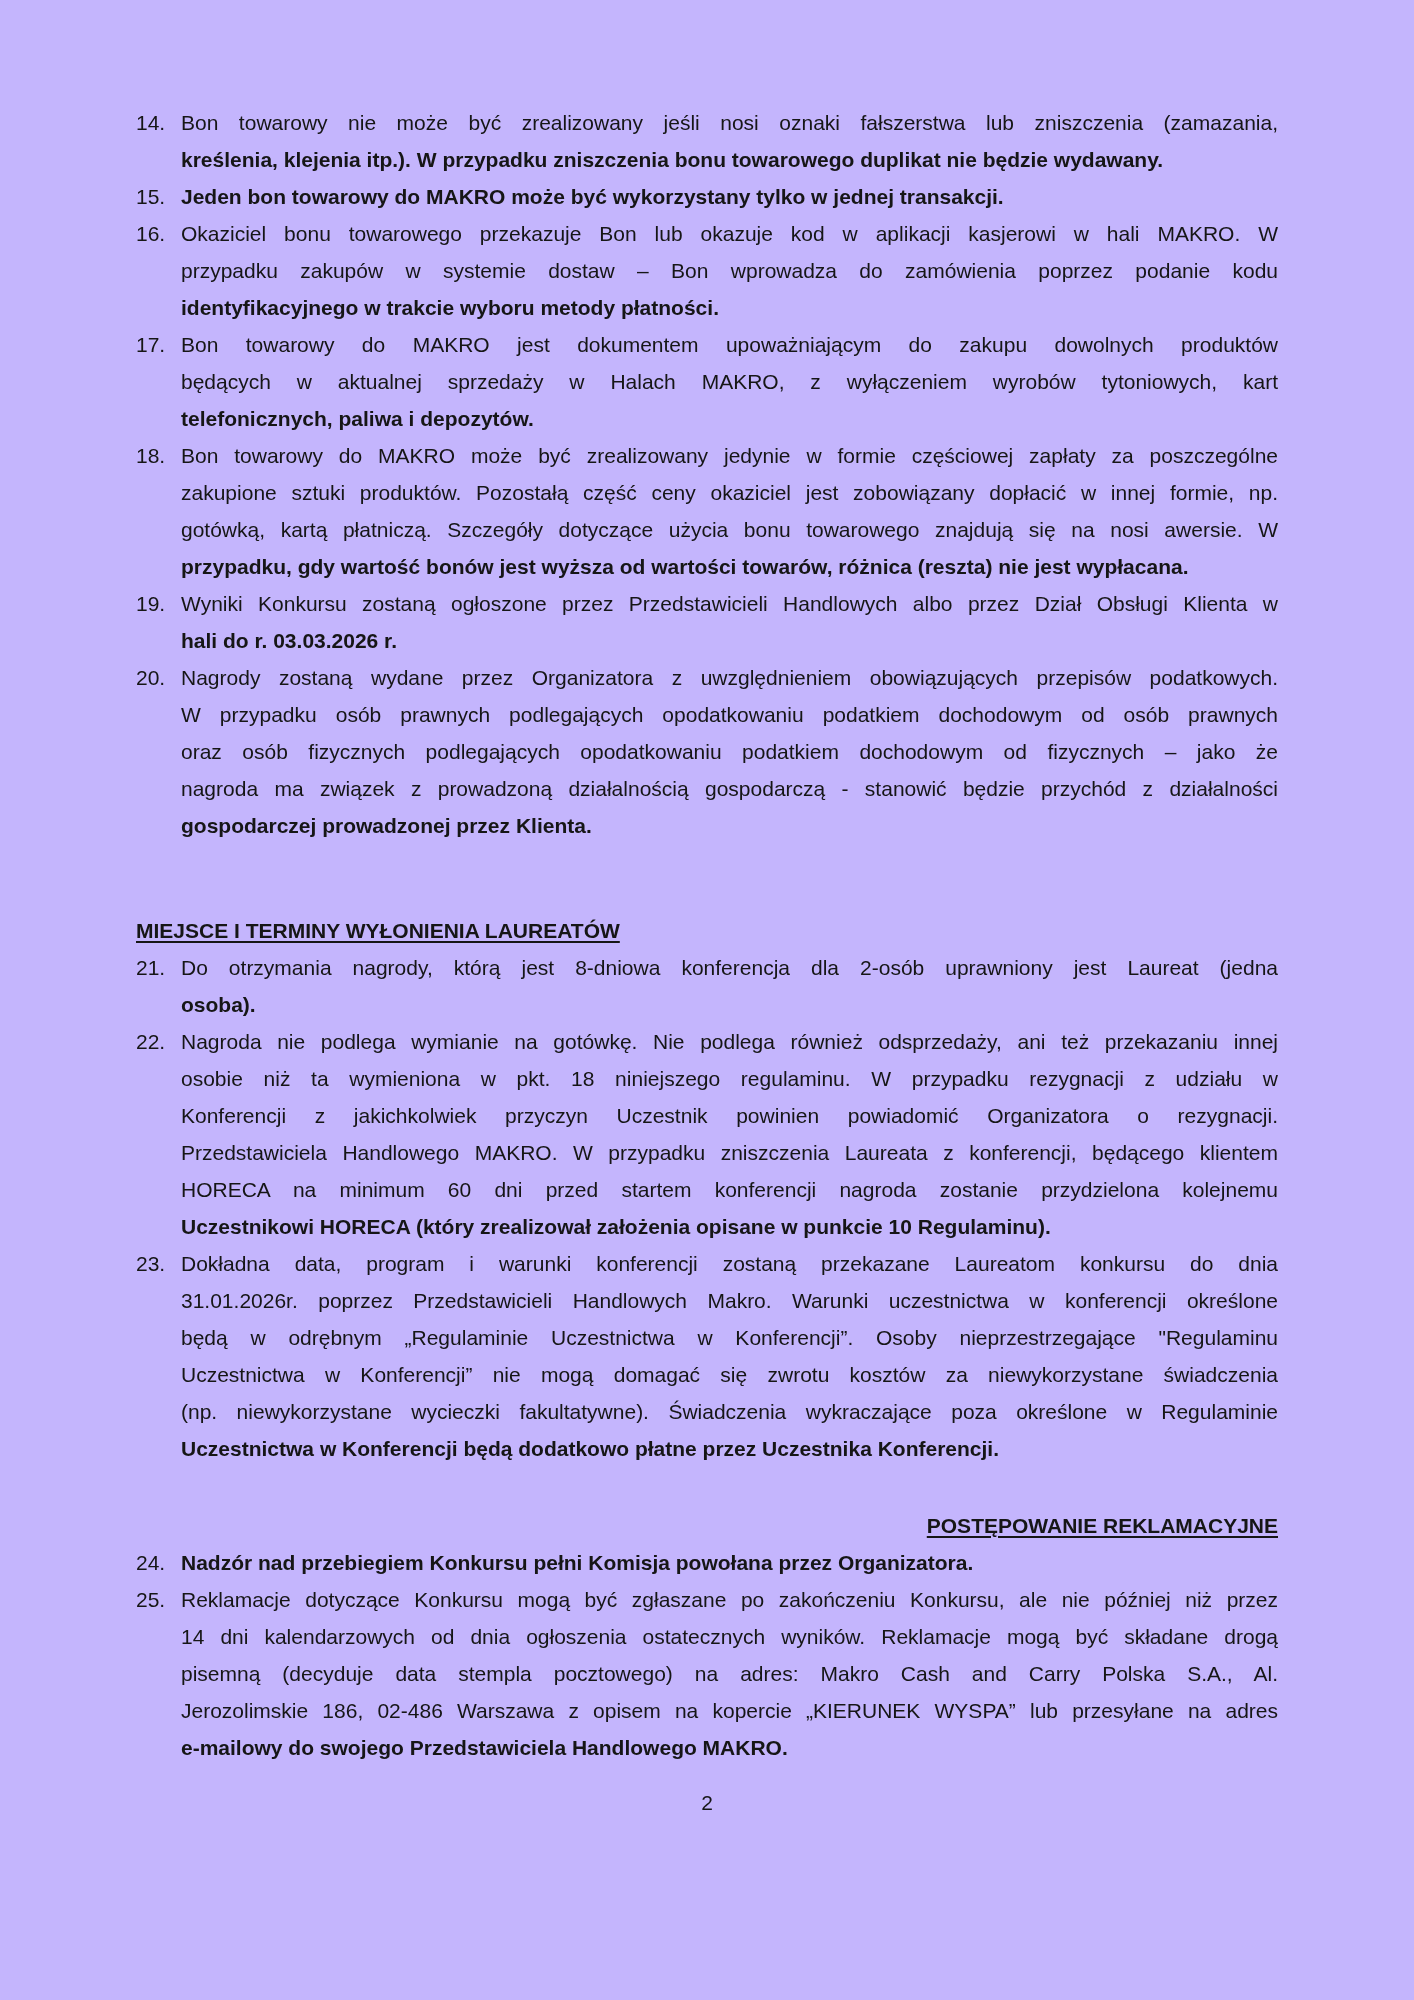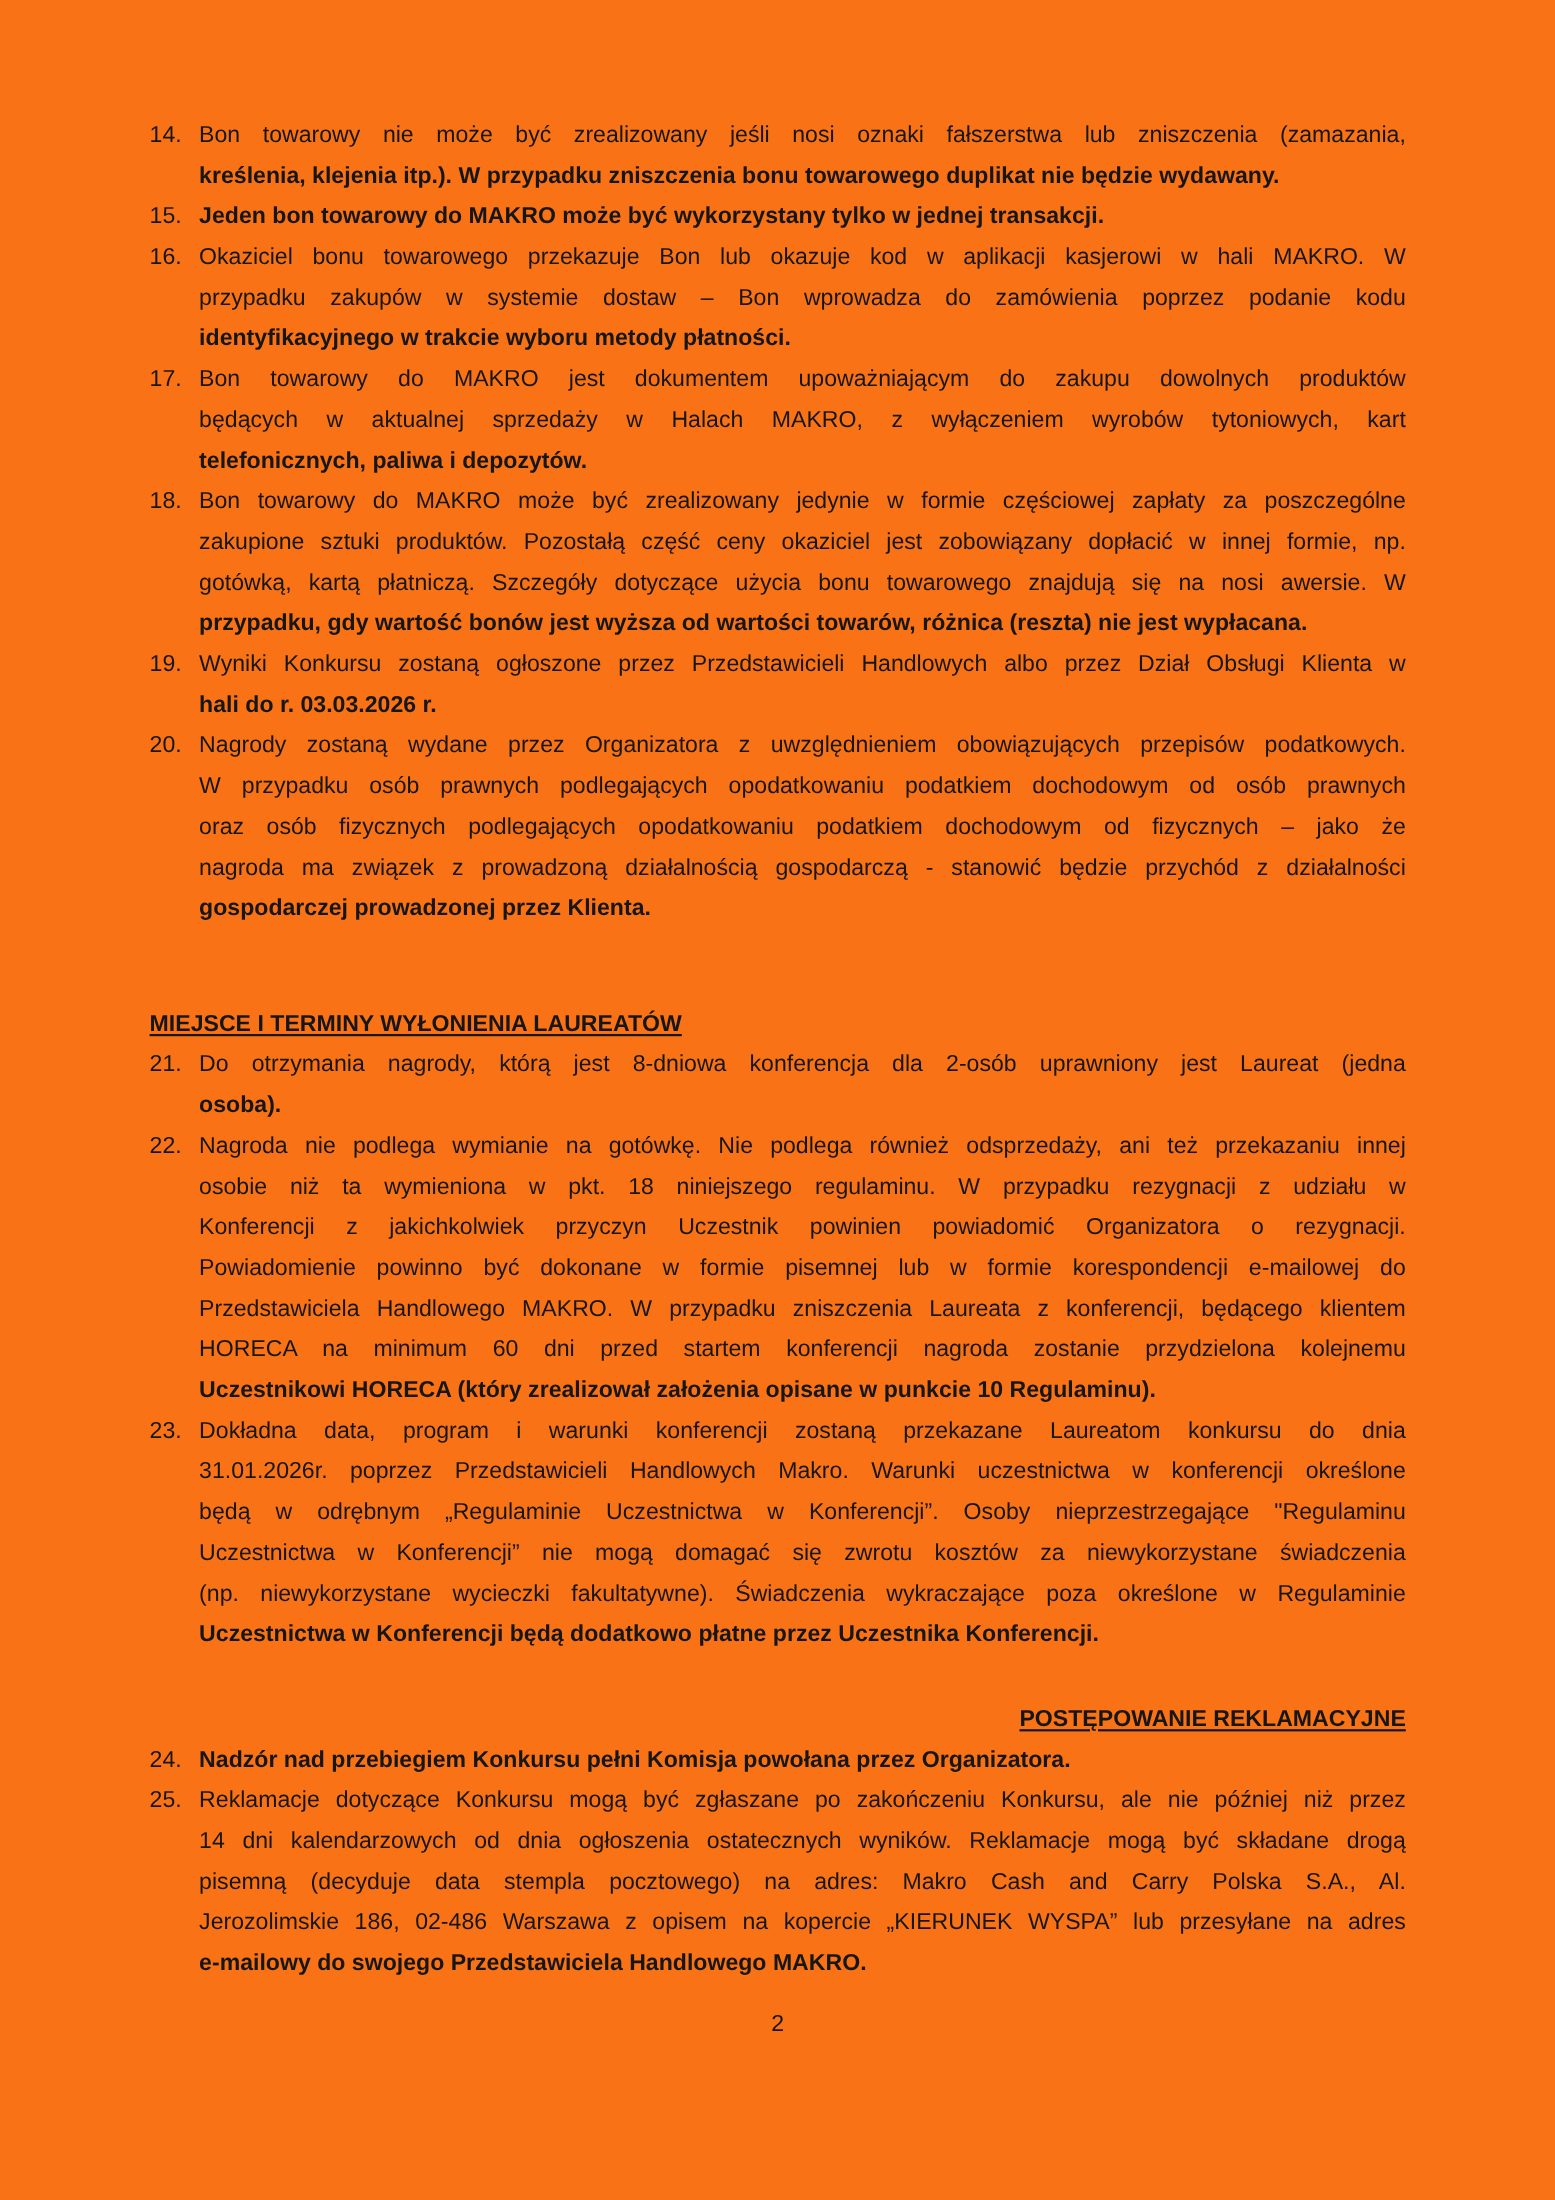--- a/index.html
+++ b/index.html
@@ -1,20 +1,20 @@
 <!DOCTYPE html>
 <html lang="pl"><head>
 <meta charset="utf-8">
 <style>
   html,body { margin:0; padding:0; background:#ffffff; }
   .page {
     position:relative;
     width:1414px;
     height:2000px;
-    background:#f97316;
+    background:#c4b5fd;
     font-family:"Liberation Sans", sans-serif;
     color:#161616;
     overflow:hidden;
   }
   .content {
     position:absolute;
     left:136px;
     top:104px;
     width:1142px;
     font-size:21px;
@@ -107,21 +107,20 @@
           <div class="line">Do otrzymania nagrody, którą jest 8-dniowa konferencja dla 2-osób uprawniony jest Laureat (jedna</div>
           <div class="line last">osoba).</div>
         </div>
       </div>
       <div class="item">
         <span class="num">22.</span>
         <div class="itext">
           <div class="line">Nagroda nie podlega wymianie na gotówkę. Nie podlega również odsprzedaży, ani też przekazaniu innej</div>
           <div class="line">osobie niż ta wymieniona w pkt. 18 niniejszego regulaminu. W przypadku rezygnacji z udziału w</div>
           <div class="line">Konferencji z jakichkolwiek przyczyn Uczestnik powinien powiadomić Organizatora o rezygnacji.</div>
-          <div class="line">Powiadomienie powinno być dokonane w formie pisemnej lub w formie korespondencji e-mailowej do</div>
           <div class="line">Przedstawiciela Handlowego MAKRO. W przypadku zniszczenia Laureata z konferencji, będącego klientem</div>
           <div class="line">HORECA na minimum 60 dni przed startem konferencji nagroda zostanie przydzielona kolejnemu</div>
           <div class="line last">Uczestnikowi HORECA (który zrealizował założenia opisane w punkcie 10 Regulaminu).</div>
         </div>
       </div>
       <div class="item">
         <span class="num">23.</span>
         <div class="itext">
           <div class="line">Dokładna data, program i warunki konferencji zostaną przekazane Laureatom konkursu do dnia</div>
           <div class="line">31.01.2026r. poprzez Przedstawicieli Handlowych Makro. Warunki uczestnictwa w konferencji określone</div>

